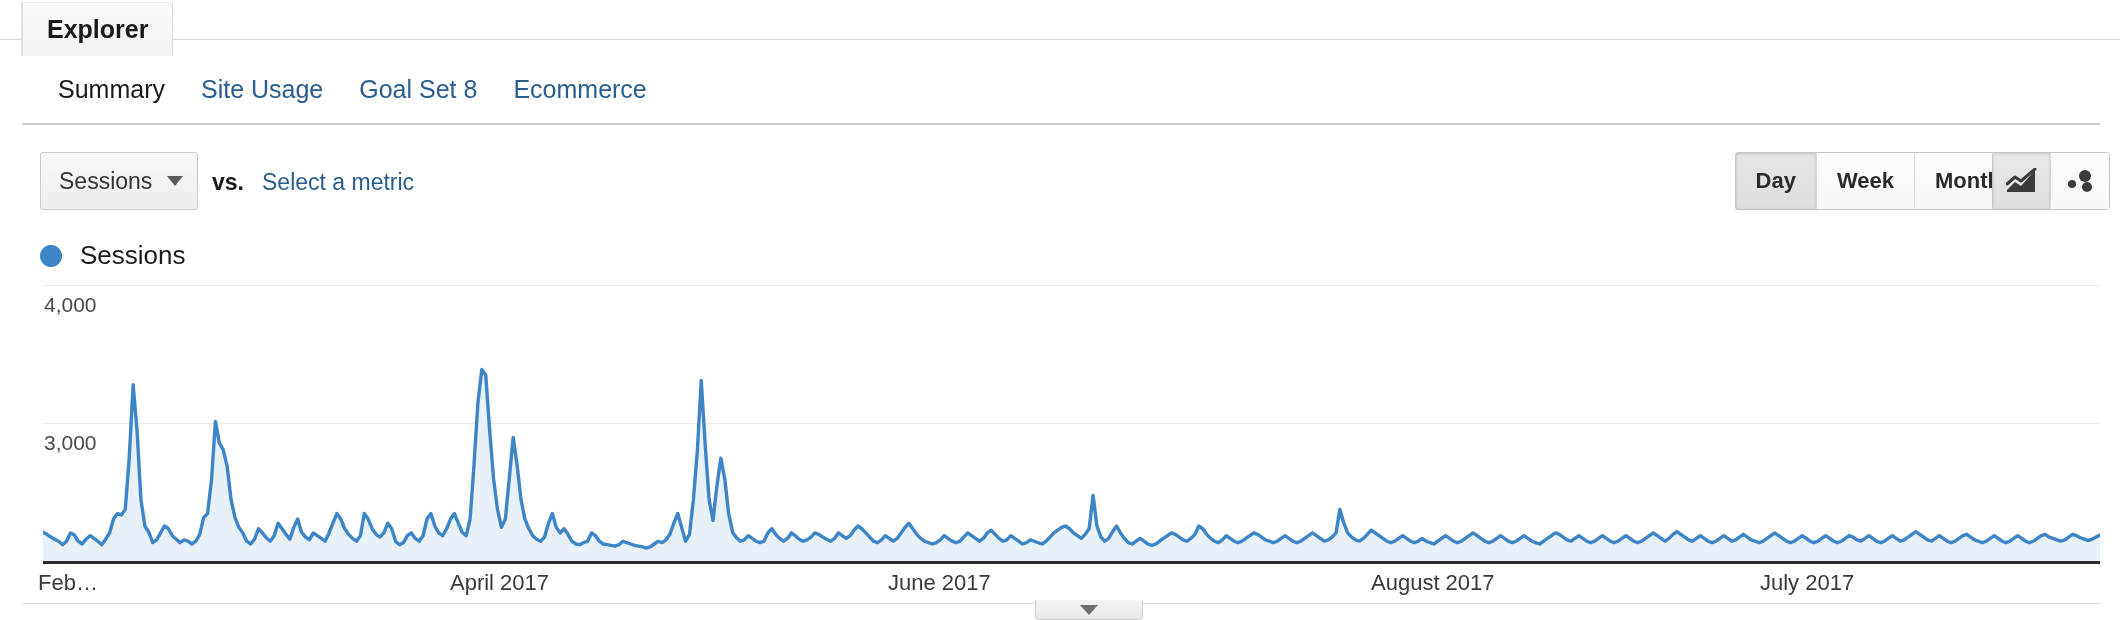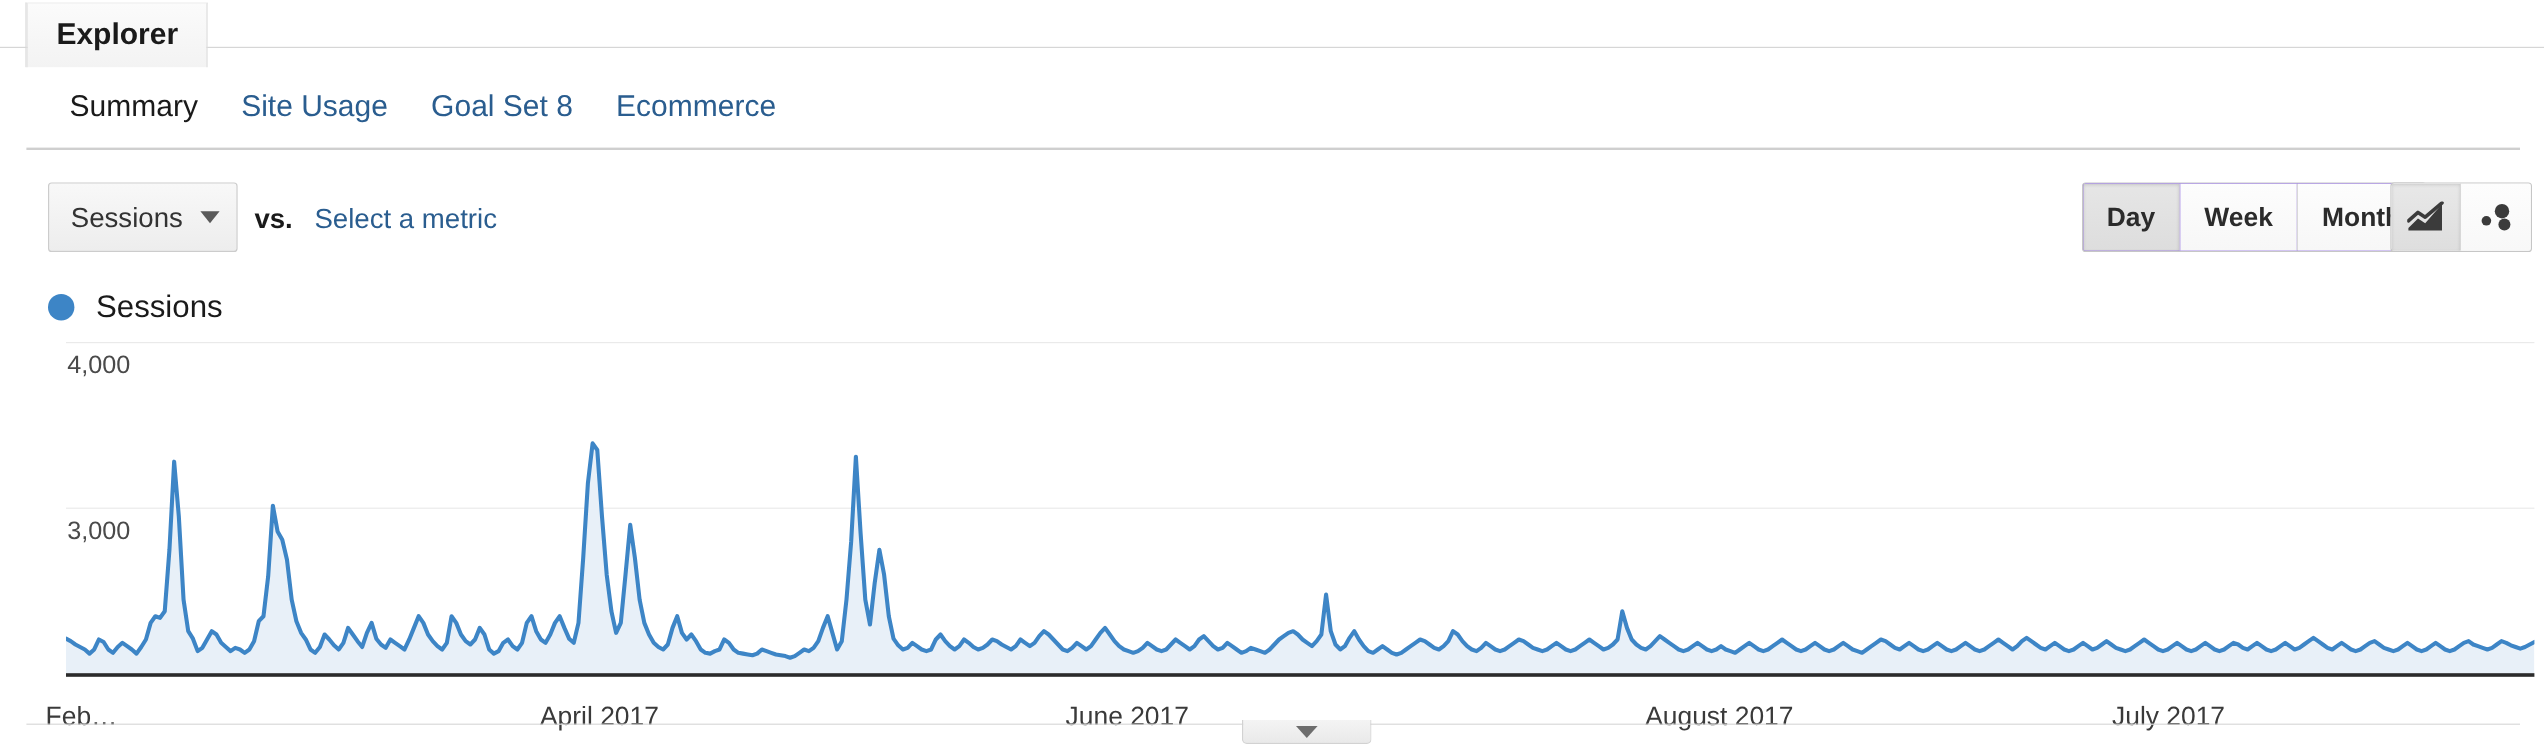--- a/index.html
+++ b/index.html
@@ -145,21 +145,21 @@
 
   
   .granularity {
     position: absolute;
     right: 98px;
     top: 7px;
     display: flex;
     border: 1px solid #c6c6c6;
     border-radius: 3px;
     overflow: hidden;
-    background: #8b5cf6;
+    background: #14b8a6;
   }
   .gran-btn {
     height: 56px;
     padding: 0 20px;
     display: flex;
     align-items: center;
     justify-content: center;
     font-size: 22px;
     font-weight: bold;
     color: #2b2b2b;
@@ -220,21 +220,20 @@
     color: #1a1a1a;
   }
 
   
   .chart-area {
     position: absolute;
     top: 285px;
     left: 0;
     width: 1736px;
     height: 280px;
-    margin-left: 12px;
   }
   .ylabel {
     position: absolute;
     left: 44px;
     font-size: 21px;
     color: #4a4a4a;
     white-space: nowrap;
   }
   .gridline {
     position: absolute;
@@ -254,21 +253,21 @@
     position: absolute;
     left: 43px;
     top: 276px;
     width: 2057px;
     height: 3px;
     background: #2b2b2b;
   }
 
   .xaxis {
     position: absolute;
-    top: 584px;
+    top: 570px;
     left: 0;
     width: 2076px;
     height: 34px;
   }
   .xlabel {
     position: absolute;
     font-size: 22px;
     color: #3a3a3a;
     white-space: nowrap;
   }

